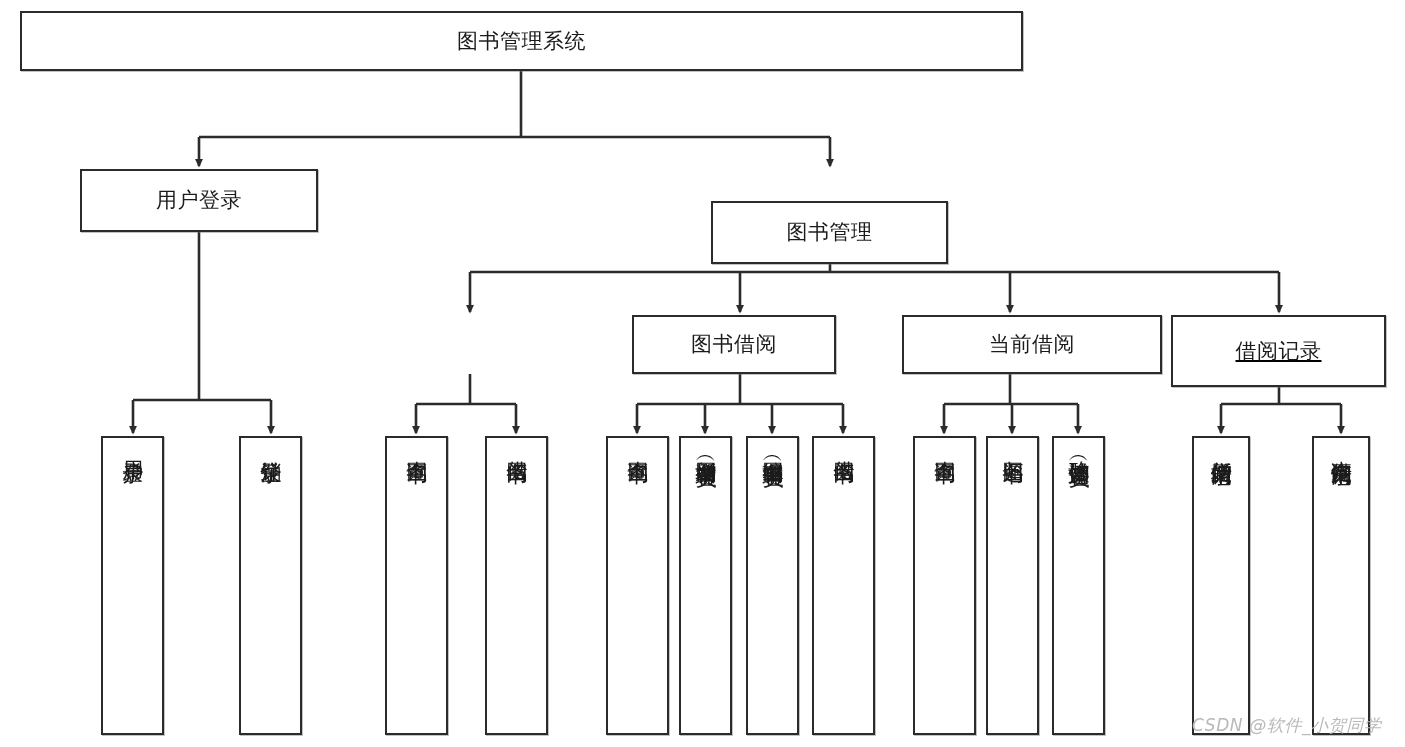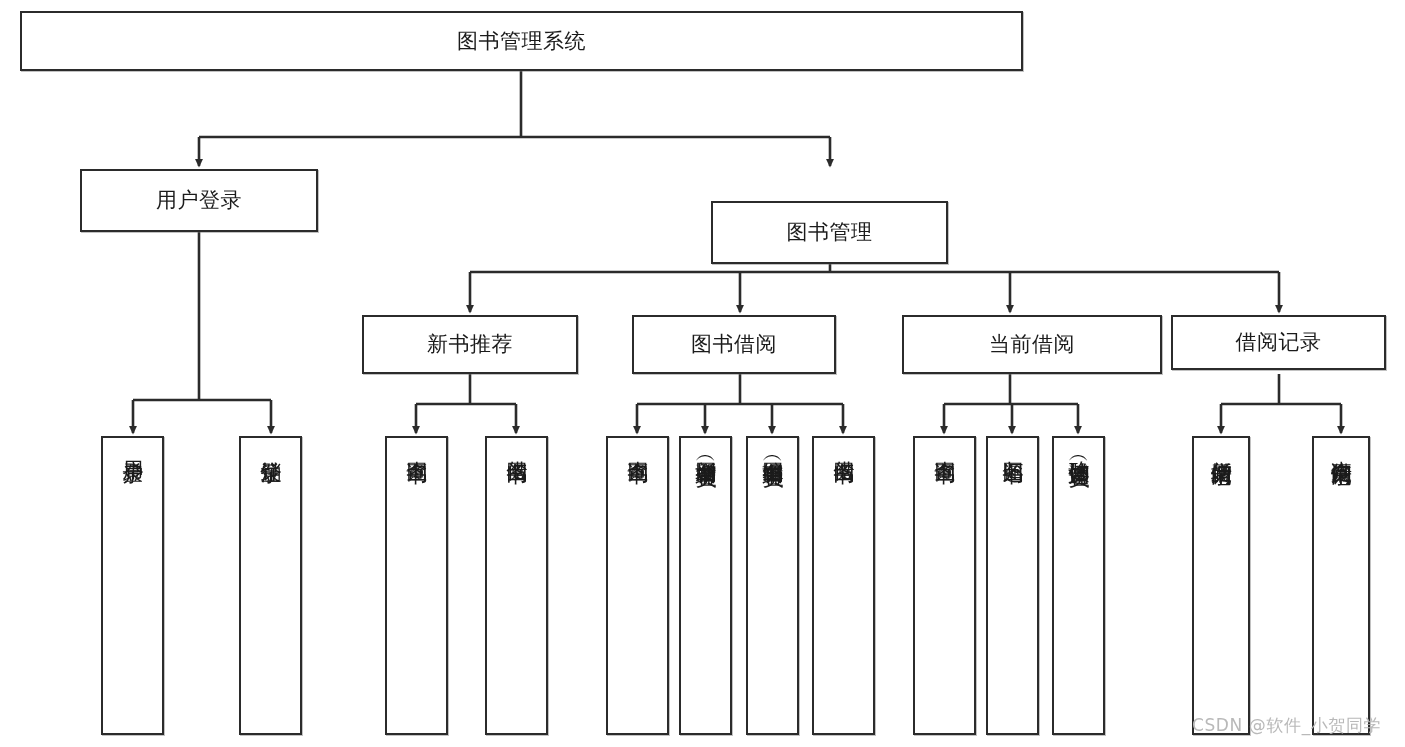--- a/index.html
+++ b/index.html
@@ -130,30 +130,27 @@
     <span class="label">图书管理系统</span>
   </div>
 
   <div class="node" style="left:80px; top:169px; width:238px; height:63px;">
     <span class="label">用户登录</span>
   </div>
   <div class="node" style="left:711px; top:169px; width:237px; height:63px;margin-top:32px;">
     <span class="label">图书管理</span>
   </div>
 
-  <div class="node" style="left:362px; top:315px; width:216px; height:59px;">
-    <span class="label">新书推荐</span>
-  </div>
   <div class="node" style="left:632px; top:315px; width:204px; height:59px;">
     <span class="label">图书借阅</span>
   </div>
   <div class="node" style="left:902px; top:315px; width:260px; height:59px;">
     <span class="label">当前借阅</span>
   </div>
-  <div class="node" style="left:1171px; top:315px; width:215px; height:55px;">
+  <div class="node" style="left:1171px; top:315px; width:215px; height:72px;text-decoration:underline;">
     <span class="label">借阅记录</span>
   </div>
 
   <div class="node leaf" style="left:101px; top:436px; width:63px; height:299px;">
     <span class="label">用户登录</span>
   </div>
   <div class="node leaf" style="left:239px; top:436px; width:63px; height:299px;">
     <span class="label">注销登录</span>
   </div>
   <div class="node leaf" style="left:385px; top:436px; width:63px; height:299px;">
@@ -183,15 +180,15 @@
   <div class="node leaf" style="left:1052px; top:436px; width:53px; height:299px;">
     <span class="label">确认归还（管理员）</span>
   </div>
   <div class="node leaf" style="left:1192px; top:436px; width:58px; height:299px;">
     <span class="label">新增借阅记录</span>
   </div>
   <div class="node leaf" style="left:1312px; top:436px; width:58px; height:299px;">
     <span class="label">查询借阅记录</span>
   </div>
 
-  <div class="watermark" style="left:1192px; top:714px;">CSDN @软件_小贺同学</div>
+  <div class="watermark" style="left:1192px; top:714px;font-style:italic;">CSDN @软件_小贺同学</div>
 
 </div>
 
 </body></html>

